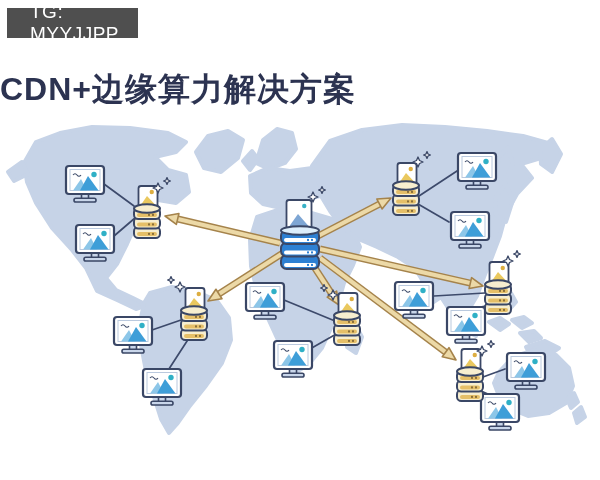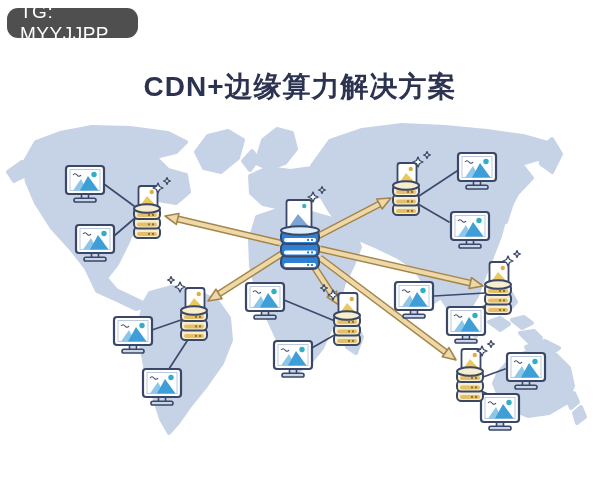--- a/index.html
+++ b/index.html
@@ -1,23 +1,23 @@
 <!DOCTYPE html>
 <html><head>
 <meta charset="utf-8">
 <style>
   html,body{margin:0;padding:0;background:#ffffff;}
   .shot{position:relative;width:600px;height:480px;background:#ffffff;overflow:hidden;
         font-family:"Liberation Sans",sans-serif;}
   .badge{position:absolute;background:#4f4f4f;color:#ffffff;display:flex;align-items:center;
          font-size:19px;letter-spacing:0.5px;}
-  .badge-tl{left:7px;top:8px;width:131px;height:30px;padding-left:13px;box-sizing:border-box;border-radius:11px;}
+  .badge-tl{left:7px;top:8px;width:131px;height:30px;padding-left:23px;box-sizing:border-box;}
   .badge-br{right:0;top:438px;width:185px;height:29px;justify-content:center;}
-  .title{position:absolute;top:68px;left:0;width:100%;text-align:center;
-         font-size:28px;font-weight:bold;color:#2c3351;letter-spacing:1px;}
+  .title{position:absolute;top:68px;left:0;width:100%;
+         font-size:32px;font-weight:bold;color:#2c3351;letter-spacing:1px;}
   svg.diagram{position:absolute;left:0;top:0;}
 </style>
 </head>
 <body>
 
 <div class="shot">
   <svg class="diagram" id="diagram" width="600" height="480" viewBox="0 0 600 480">
       <g fill="#c6d3e7" stroke="#c6d3e7" stroke-width="4" stroke-linejoin="round">
         <path d="M24,163 L36,142 L60,133 L92,127 L130,128 L168,133 L186,142 L176,152 L155,157 L168,170 L186,175 L189,192 L176,203 L158,200 L146,210 L136,224 L127,244 L117,264 L106,278 L116,290 L133,298 L147,305 L136,309 L117,300 L97,291 L86,268 L72,250 L52,228 L36,203 L27,182 Z"></path>
         <path d="M8,172 L22,162 L28,174 L14,181 Z"></path>

